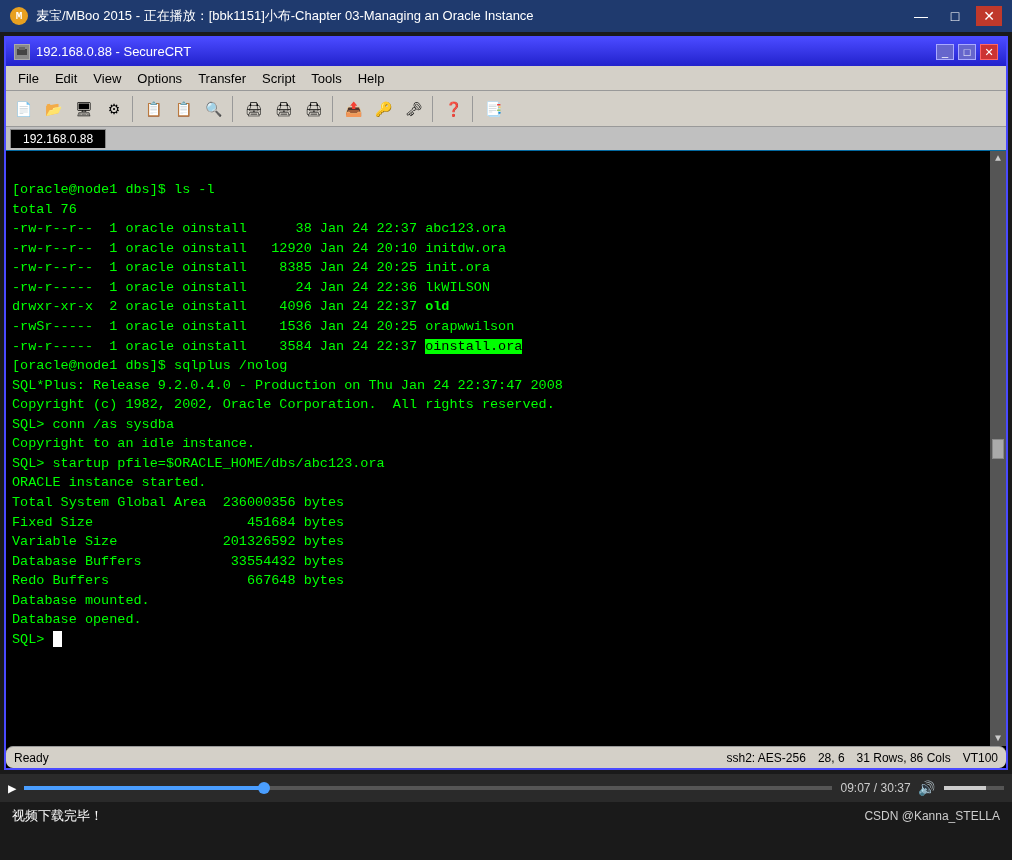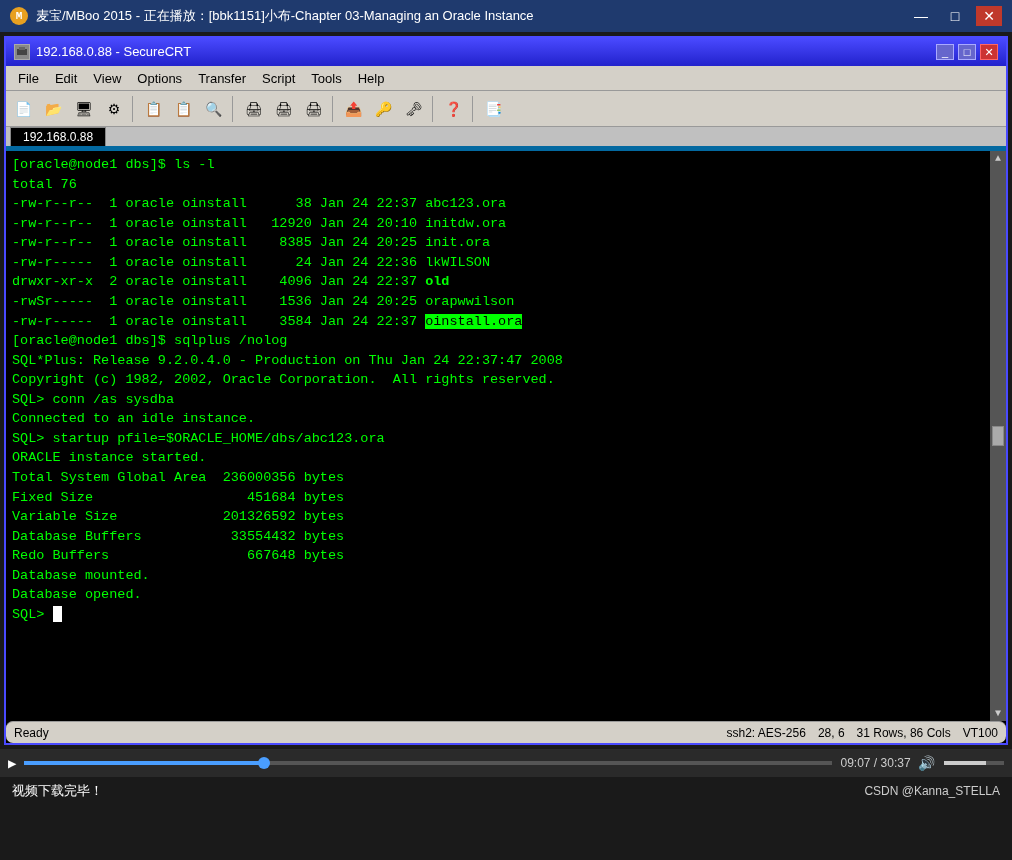--- a/index.html
+++ b/index.html
@@ -110,21 +110,21 @@
       display: flex; align-items: center; justify-content: center;
       font-size: 14px;
     }
     .tb-separator { width: 4px; height: 26px; border-left: 1px solid #999; margin: 0 2px; }
 
     
     .tab-bar {
       background: #c0c0c0;
       display: flex; align-items: center;
       height: 24px; padding: 0 4px;
-      border-bottom: 5px solid #0369a1;
+      border-bottom: 1px solid #0369a1;
     }
     .tab-item {
       background: #e8e8e8;
       border: 1px solid #888;
       border-bottom: none;
       padding: 2px 12px;
       font-size: 12px; font-family: Arial, sans-serif;
       cursor: pointer;
     }
     .tab-item.active { background: #000; color: #fff; }
@@ -292,38 +292,38 @@
     <button class="tb-btn">📑</button>
   </div>
 
   <div class="tab-bar">
     <div class="tab-item active">
       <span>192.168.0.88</span>
     </div>
   </div>
 
   <div class="terminal-wrapper">
-    <div class="terminal" style="flex:1;">
+    <div class="terminal" style="flex:1;margin-top:25px;">
       <div class="terminal-line">[oracle@node1 dbs]$ ls -l</div>
       <div class="terminal-line">total 76</div>
       <div class="terminal-line">-rw-r--r--  1 oracle oinstall      38 Jan 24 22:37 abc123.ora</div>
       <div class="terminal-line">-rw-r--r--  1 oracle oinstall   12920 Jan 24 20:10 initdw.ora</div>
       <div class="terminal-line">-rw-r--r--  1 oracle oinstall    8385 Jan 24 20:25 init.ora</div>
       <div class="terminal-line">-rw-r-----  1 oracle oinstall      24 Jan 24 22:36 lkWILSON</div>
       <div class="terminal-line">drwxr-xr-x  2 oracle oinstall    4096 Jan 24 22:37 <strong class="bold-text">old</strong></div>
       <div class="terminal-line">-rwSr-----  1 oracle oinstall    1536 Jan 24 20:25 orapwwilson</div>
       <div class="terminal-line">-rw-r-----  1 oracle oinstall    3584 Jan 24 22:37 <span class="highlight-bg">oinstall.ora</span></div>
       <div class="terminal-line">[oracle@node1 dbs]$ sqlplus /nolog</div>
       <div class="terminal-line"></div>
       <div class="terminal-line">SQL*Plus: Release 9.2.0.4.0 - Production on Thu Jan 24 22:37:47 2008</div>
       <div class="terminal-line"></div>
       <div class="terminal-line">Copyright (c) 1982, 2002, Oracle Corporation.  All rights reserved.</div>
       <div class="terminal-line"></div>
       <div class="terminal-line">SQL&gt; conn /as sysdba</div>
-      <div class="terminal-line">Connected to an idle instance.</div>
+      <div class="terminal-line">Copyright to an idle instance.</div>
       <div class="terminal-line">SQL&gt; startup pfile=$ORACLE_HOME/dbs/abc123.ora</div>
       <div class="terminal-line">ORACLE instance started.</div>
       <div class="terminal-line"></div>
       <div class="terminal-line">Total System Global Area  236000356 bytes</div>
       <div class="terminal-line">Fixed Size                   451684 bytes</div>
       <div class="terminal-line">Variable Size             201326592 bytes</div>
       <div class="terminal-line">Database Buffers           33554432 bytes</div>
       <div class="terminal-line">Redo Buffers                 667648 bytes</div>
       <div class="terminal-line">Database mounted.</div>
       <div class="terminal-line">Database opened.</div>

